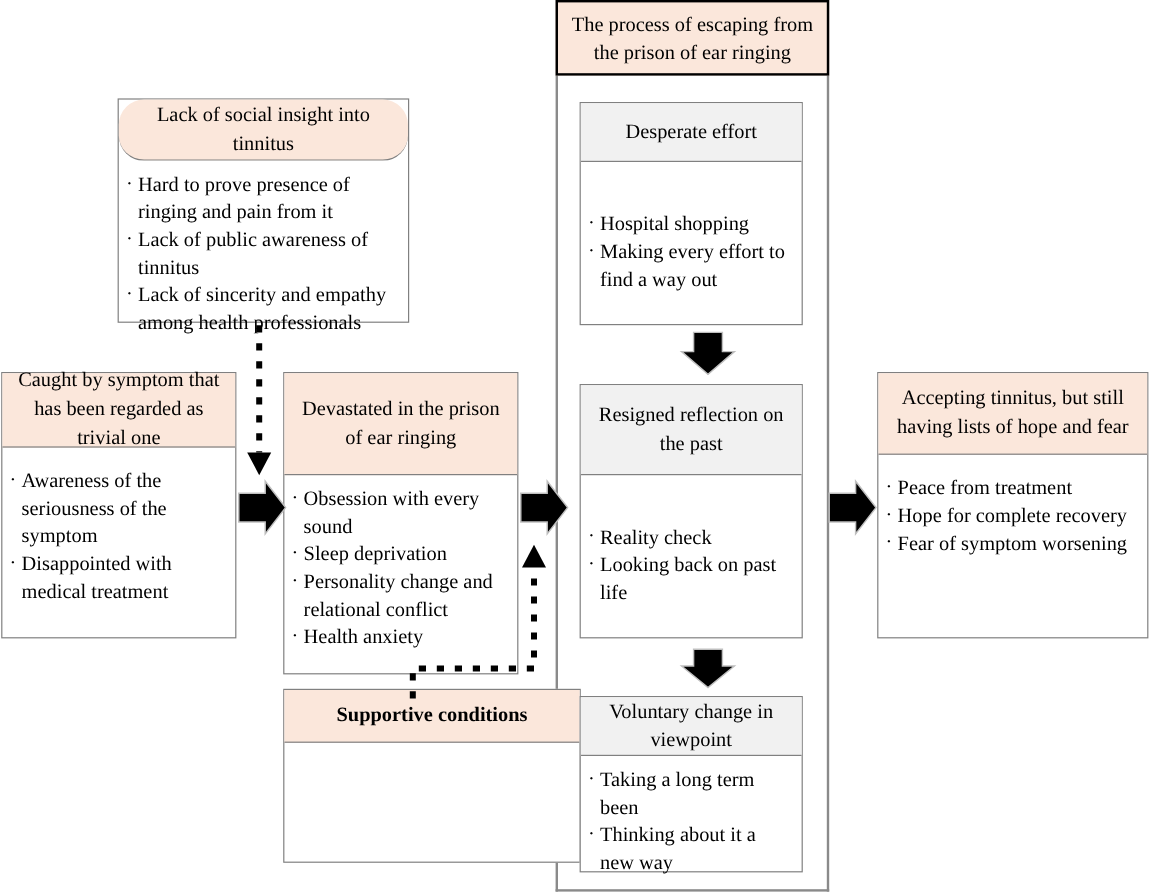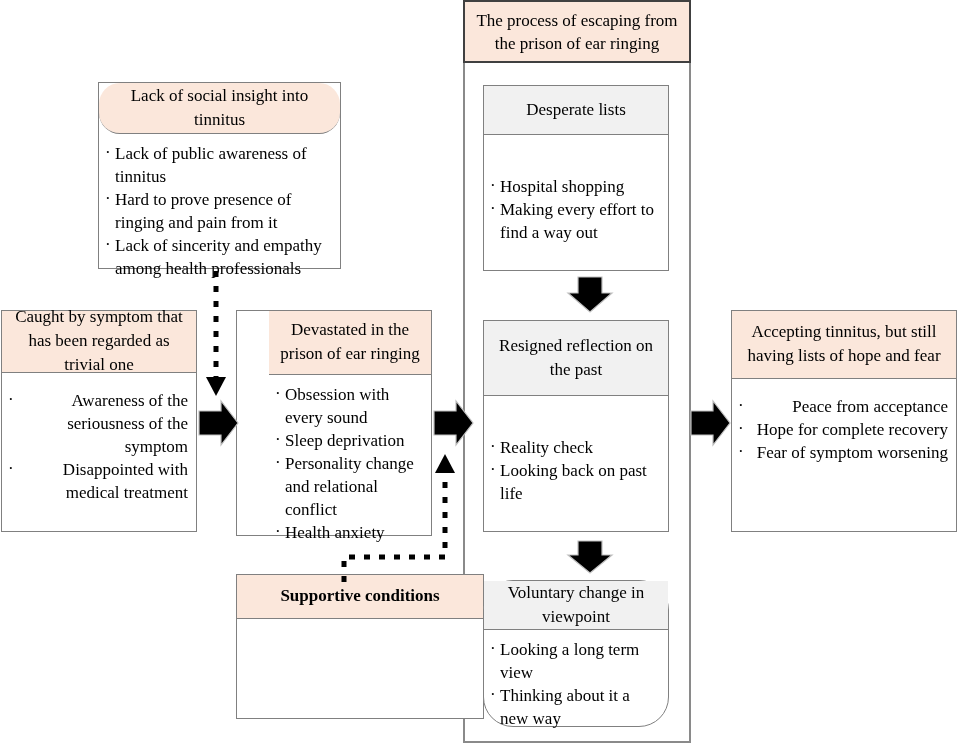--- a/index.html
+++ b/index.html
@@ -43,21 +43,21 @@
   }
   .head-peach { background: #fbe7db; }
   .head-gray  { background: #f1f1f1; }
   .card-body {
     flex: 1 1 auto;
     padding: 8px 8px 6px 6px;
     font-size: 17px;
     line-height: 23px;
   }
   .card-body.pad-top-lg { padding-top: 40px; }
-  .card-body.pad-top-md { padding-top: 16px; text-align: right; }
+  .card-body.pad-top-md { padding-top: 16px; }
   .bullets {
     list-style: none;
     margin: 0;
     padding: 0;
   }
   .bullets li {
     position: relative;
     padding-left: 10px;
     margin: 0 0 0 0;
   }
@@ -80,21 +80,21 @@
     border-top: none;
     background: transparent;
   }
   .group-title {
     position: absolute;
     left: 463px;
     top: 0px;
     width: 228px;
     height: 63px;
     box-sizing: border-box;
-    border: 2px solid #404040;
+    border: 2px solid #000000;
     background: #fbe7db;
     display: flex;
     align-items: center;
     justify-content: center;
     text-align: center;
     font-size: 17px;
     line-height: 23px;
     padding: 0 8px;
   }
 
@@ -108,88 +108,88 @@
 
 <div class="canvas">
 
   <div class="group-box"></div>
   <div class="group-title">The process of escaping from the prison of ear ringing</div>
 
   <div class="card" style="left:98px; top:82px; width:243px; height:187px;">
     <div class="card-head head-peach" style="height:51px;border-radius:21px;">Lack of social insight into tinnitus</div>
     <div class="card-body">
       <ul class="bullets">
+        <li>Hard to prove presence of ringing and pain from it</li>
         <li>Lack of public awareness of tinnitus</li>
-        <li>Hard to prove presence of ringing and pain from it</li>
         <li>Lack of sincerity and empathy among health professionals</li>
       </ul>
     </div>
   </div>
 
   <div class="card" style="left:1px; top:310px; width:196px; height:222px;">
     <div class="card-head head-peach" style="height:62px;">Caught by symptom that has been regarded as trivial one</div>
     <div class="card-body pad-top-md">
       <ul class="bullets">
         <li>Awareness of the seriousness of the symptom</li>
         <li>Disappointed with medical treatment</li>
       </ul>
     </div>
   </div>
 
-  <div class="card" style="left:236px; top:310px; width:196px; height:226px;padding-left:32px;">
+  <div class="card" style="left:236px; top:310px; width:196px; height:252px;">
     <div class="card-head head-peach" style="height:85px;">Devastated in the prison of ear ringing</div>
     <div class="card-body">
       <ul class="bullets">
         <li>Obsession with every sound</li>
         <li>Sleep deprivation</li>
         <li>Personality change and relational conflict</li>
         <li>Health anxiety</li>
       </ul>
     </div>
   </div>
 
   <div class="card" style="left:236px; top:574px; width:248px; height:145px;font-weight:bold;">
     <div class="card-head head-peach" style="height:44px;">Supportive conditions</div>
   </div>
 
   <div class="card" style="left:483px; top:85px; width:186px; height:186px;">
-    <div class="card-head head-gray" style="height:49px;">Desperate lists</div>
+    <div class="card-head head-gray" style="height:49px;">Desperate effort</div>
     <div class="card-body pad-top-lg">
       <ul class="bullets">
         <li>Hospital shopping</li>
         <li>Making every effort to find a way out</li>
       </ul>
     </div>
   </div>
 
   <div class="card" style="left:483px; top:320px; width:186px; height:212px;">
     <div class="card-head head-gray" style="height:75px;">Resigned reflection on the past</div>
     <div class="card-body pad-top-lg">
       <ul class="bullets">
         <li>Reality check</li>
         <li>Looking back on past life</li>
       </ul>
     </div>
   </div>
 
-  <div class="card" style="left:483px; top:580px; width:186px; height:147px;border-radius:30px;">
+  <div class="card" style="left:483px; top:580px; width:186px; height:147px;">
     <div class="card-head head-gray" style="height:49px;">Voluntary change in viewpoint</div>
     <div class="card-body">
       <ul class="bullets">
-        <li>Looking a long term view</li>
+        <li>Taking a long term been</li>
         <li>Thinking about it a new way</li>
       </ul>
     </div>
   </div>
 
   <div class="card" style="left:731px; top:310px; width:226px; height:222px;">
     <div class="card-head head-peach" style="height:68px;">Accepting tinnitus, but still having lists of hope and fear</div>
     <div class="card-body pad-top-md">
       <ul class="bullets">
-        <li>Peace from acceptance</li>
+        <li>Peace from treatment</li>
         <li>Hope for complete recovery</li>
         <li>Fear of symptom worsening</li>
       </ul>
     </div>
   </div>
 
   <svg class="arrow-right" style="left:0; top:0; width:958px; height:743px;" width="958" height="743" viewBox="0 0 958 743">
 
     <g>
       <path d="M199,411 L221,411 L221,401 L238,423 L221,445 L221,435 L199,435 Z" fill="#000000" stroke="#bfbfbf" stroke-width="1.2"></path>

